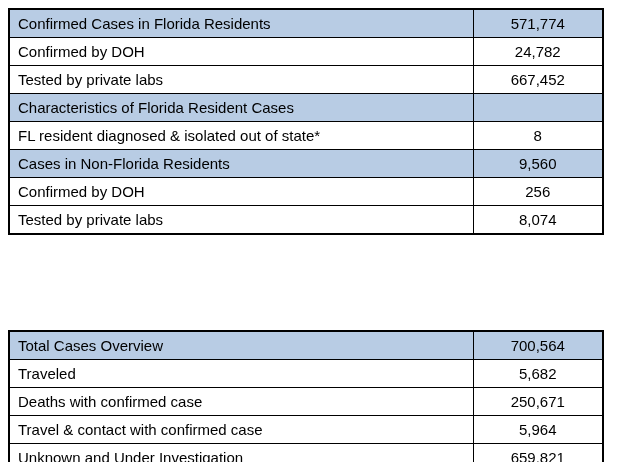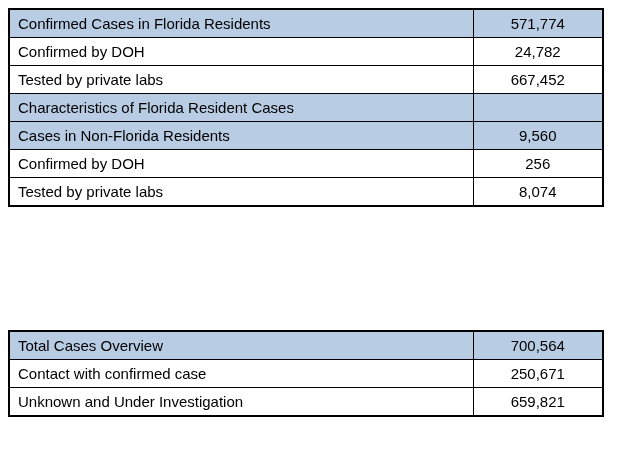--- a/index.html
+++ b/index.html
@@ -68,20 +68,24 @@
         <td class="value-cell">24,782</td>
       </tr>
       <tr>
         <td class="label-cell">Tested by private labs</td>
         <td class="value-cell">667,452</td>
       </tr>
       <tr class="hdr">
         <td class="label-cell">Characteristics of Florida Resident Cases</td>
         <td class="value-cell"></td>
       </tr>
+      <tr>
+        <td class="label-cell">FL resident diagnosed &amp; isolated out of state*</td>
+        <td class="value-cell">8</td>
+      </tr>
       <tr class="hdr">
         <td class="label-cell">Cases in Non-Florida Residents</td>
         <td class="value-cell">9,560</td>
       </tr>
       <tr>
         <td class="label-cell">Confirmed by DOH</td>
         <td class="value-cell">256</td>
       </tr>
       <tr>
         <td class="label-cell">Tested by private labs</td>
@@ -94,22 +98,30 @@
     <colgroup>
         <col class="c-label">
         <col class="c-value">
       </colgroup>
     <tbody>
       <tr class="hdr">
         <td class="label-cell">Total Cases Overview</td>
         <td class="value-cell">700,564</td>
       </tr>
       <tr>
-        <td class="label-cell">Contact with confirmed case</td>
+        <td class="label-cell">Traveled</td>
+        <td class="value-cell">5,682</td>
+      </tr>
+      <tr>
+        <td class="label-cell">Deaths with confirmed case</td>
         <td class="value-cell">250,671</td>
+      </tr>
+      <tr>
+        <td class="label-cell">Travel &amp; contact with confirmed case</td>
+        <td class="value-cell">5,964</td>
       </tr>
       <tr>
         <td class="label-cell">Unknown and Under Investigation</td>
         <td class="value-cell">659,821</td>
       </tr>
     </tbody>
   </table>
 
 </div>
 

